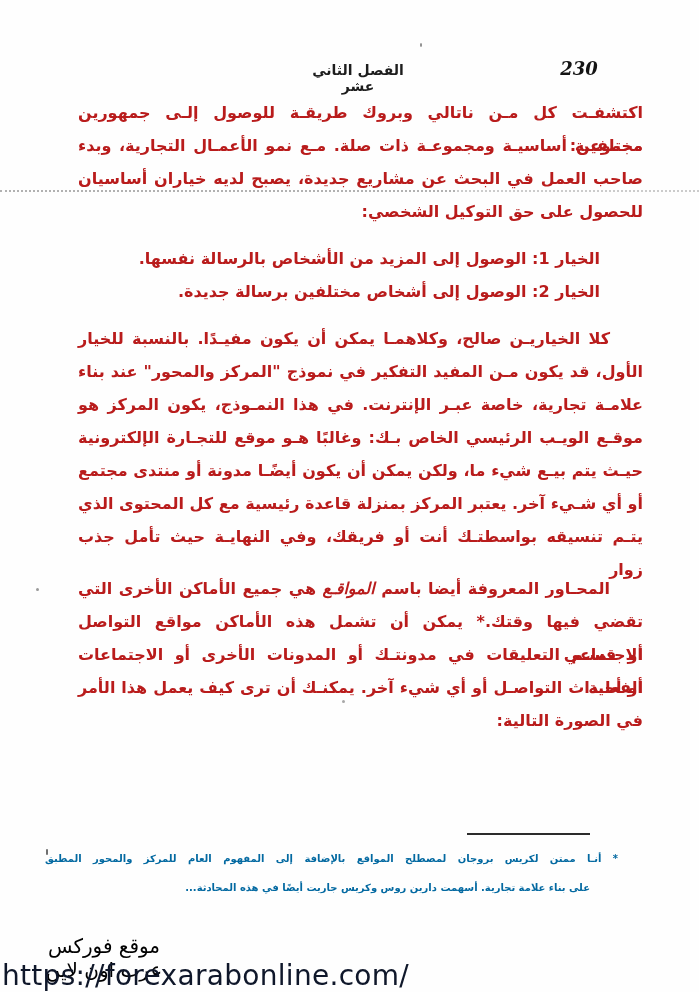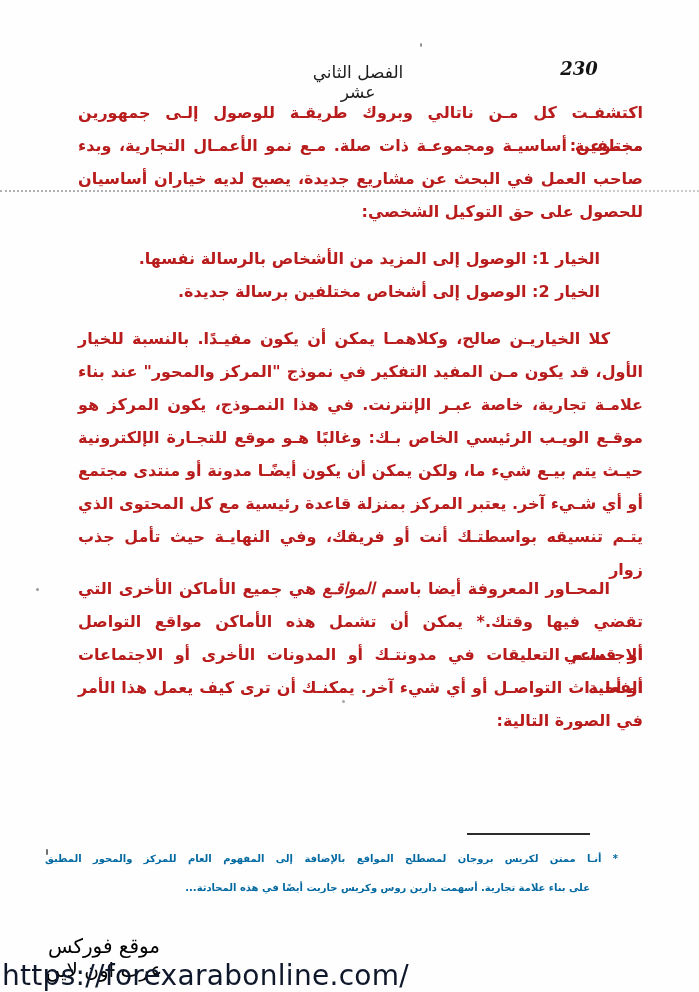--- a/index.html
+++ b/index.html
@@ -9,21 +9,21 @@
     margin:0 auto;
     background:#fefefe;
     color:#171717;
     font-family:"DejaVu Sans",sans-serif;
     overflow:hidden;
   }
   
   .chapter-title{
     position:absolute;left:298px;top:62px;width:120px;
     direction:rtl;text-align:center;
-    font-size:17px;font-weight:400;color:#1d1d1d;
+    font-size:14px;font-weight:700;color:#1d1d1d;
   }
   .page-number{
     position:absolute;left:556px;top:58px;width:46px;
     font-family:"DejaVu Serif",serif;
     font-size:18px;font-weight:700;text-align:center;color:#141414;font-style:italic;
   }
   
   .textblock{position:absolute;left:78px;width:565px;direction:rtl;}
   .bline{
     height:33px;line-height:33px;

